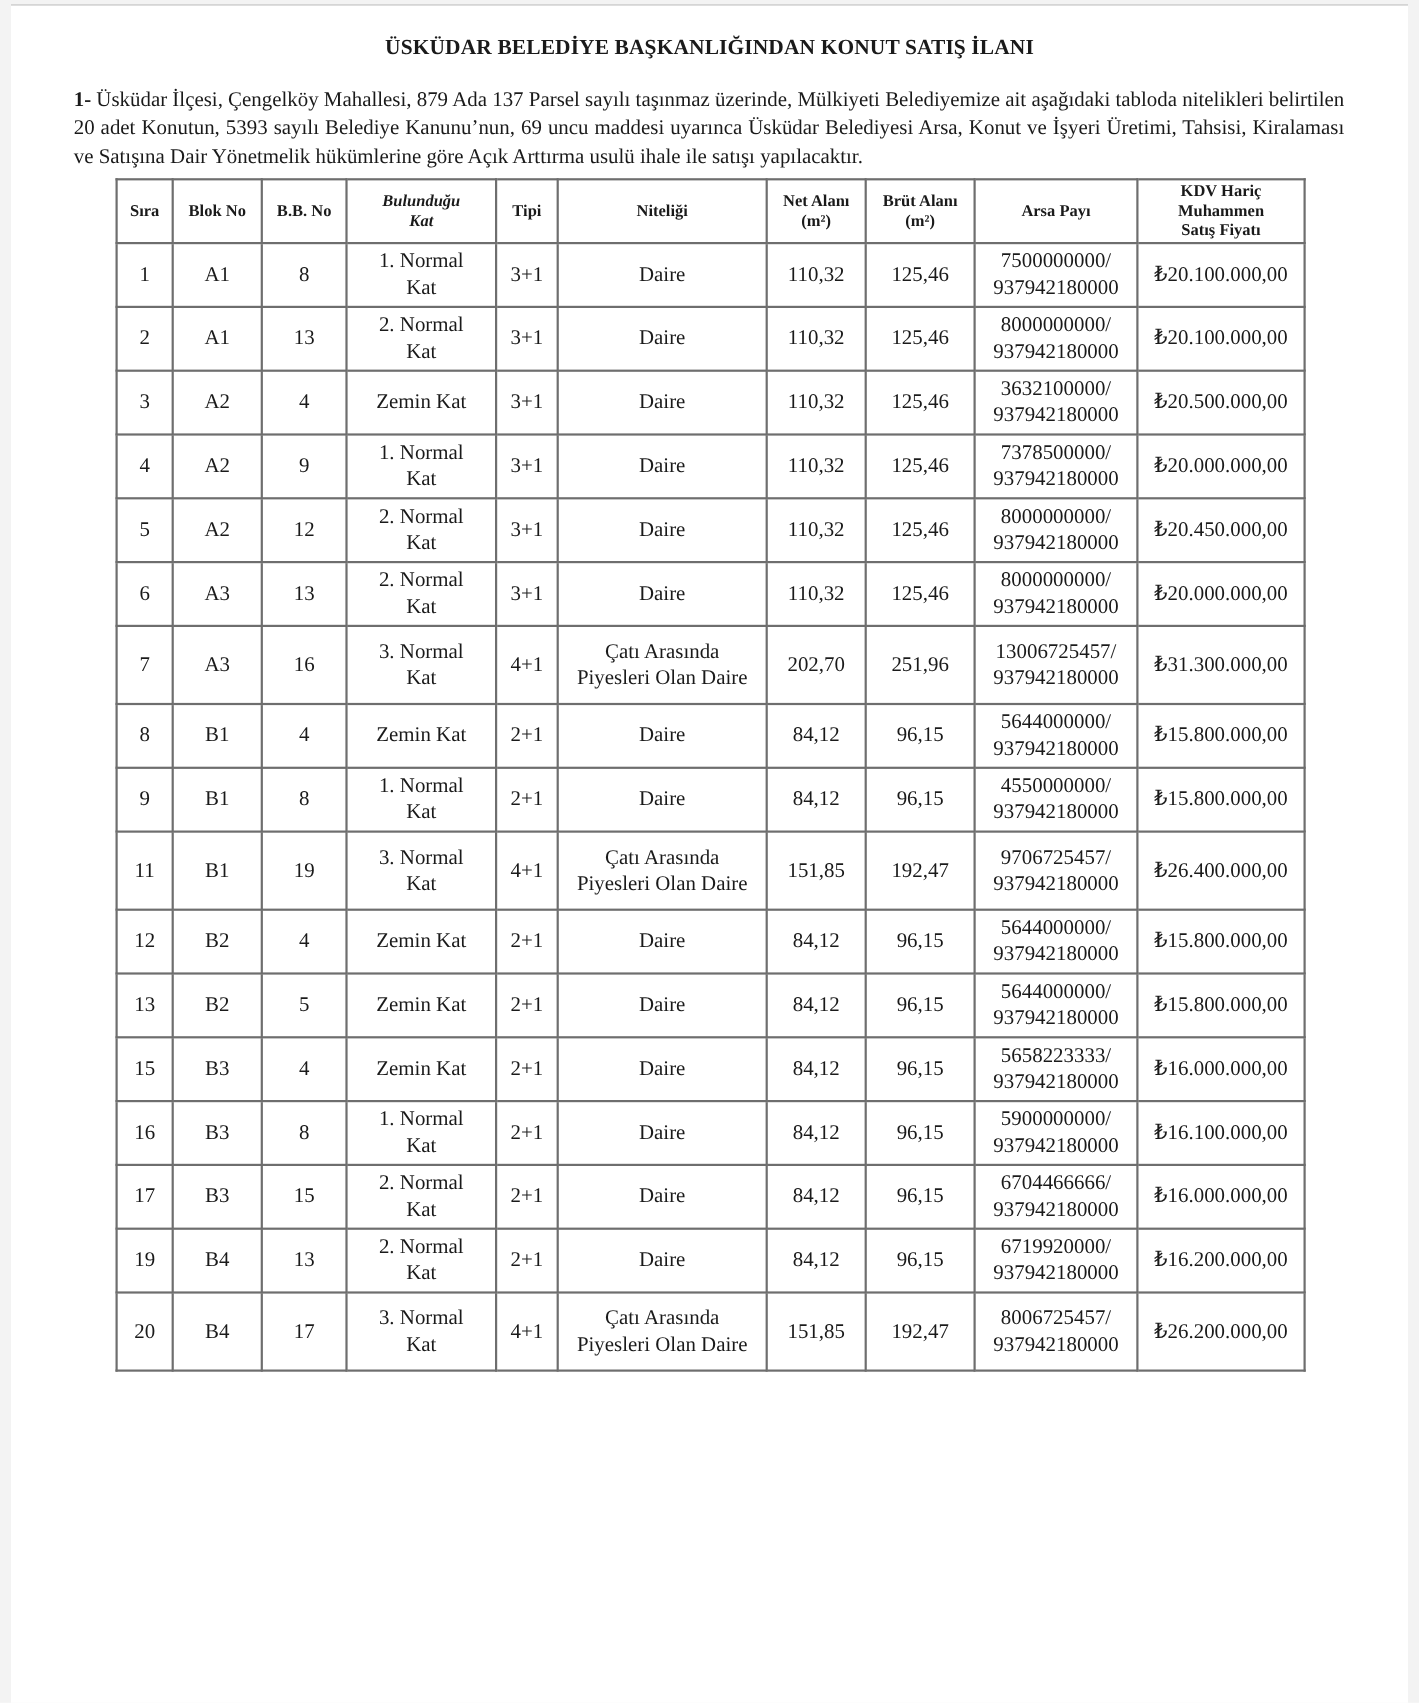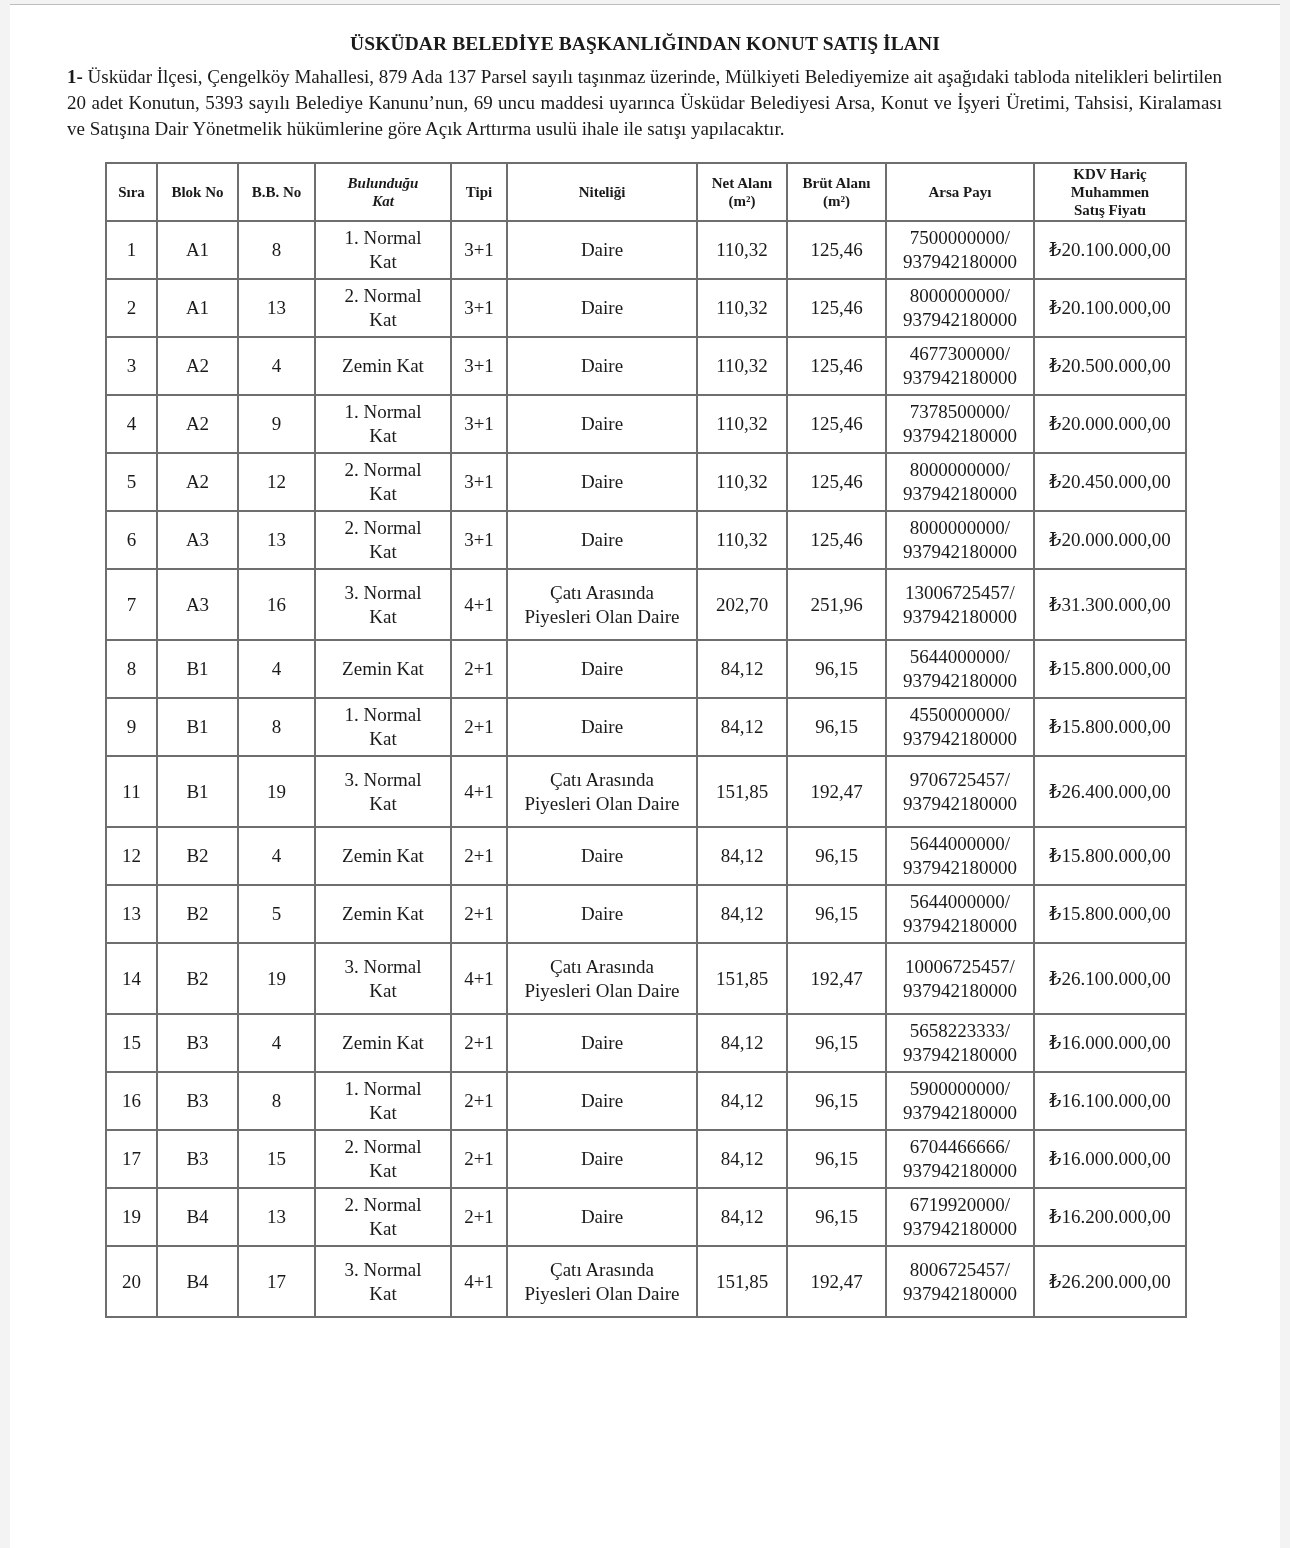--- a/index.html
+++ b/index.html
@@ -13,21 +13,21 @@
   .page {
     position: absolute; left: 10px; top: 4px; width: 1270px; height: 1544px;
     background: #ffffff;
     border-top: 1px solid #bdbdbd;
   }
   .title {
     position: absolute; left: 0; top: 33px; width: 1290px;
     text-align: center; font-weight: bold; font-size: 19.5px; letter-spacing: 0.1px;
   }
   .intro {
-    position: absolute; left: 67px; top: 64px; width: 1155px;
+    position: absolute; left: 67px; top: 78px; width: 1155px;
     font-size: 19px; line-height: 26px; text-align: justify; text-align-last: left;
   }
   .intro b { font-weight: bold; }
   table.listing {
     position: absolute; left: 105px; top: 162px;
     border-collapse: collapse; table-layout: fixed;
     width: 1080px;
   }
   table.listing th, table.listing td {
     border: 2px solid #6e6e6e;
@@ -115,21 +115,21 @@
       <tr class="h60">
         <td>3</td>
         <td>A2</td>
         <td>4</td>
         <td style="padding: 0px 14px;">Zemin Kat</td>
         <td>3+1</td>
         <td style="padding: 0px 14px;">Daire</td>
         <td>110,32</td>
         <td>125,46</td>
         <td>
-          <div>4677300000/</div>
+          <div>3632100000/</div>
           <div>937942180000</div>
         </td>
         <td>₺20.500.000,00</td>
       </tr>
       <tr class="h60">
         <td>4</td>
         <td>A2</td>
         <td>9</td>
         <td style="padding: 0px 14px;">1. Normal Kat</td>
         <td>3+1</td>
@@ -255,35 +255,20 @@
         <td>2+1</td>
         <td style="padding: 0px 14px;">Daire</td>
         <td>84,12</td>
         <td>96,15</td>
         <td>
           <div>5644000000/</div>
           <div>937942180000</div>
         </td>
         <td>₺15.800.000,00</td>
       </tr>
-      <tr class="h73">
-        <td>14</td>
-        <td>B2</td>
-        <td>19</td>
-        <td style="padding: 0px 14px;">3. Normal Kat</td>
-        <td>4+1</td>
-        <td style="padding: 0px 14px;">Çatı Arasında Piyesleri Olan Daire</td>
-        <td>151,85</td>
-        <td>192,47</td>
-        <td>
-          <div>10006725457/</div>
-          <div>937942180000</div>
-        </td>
-        <td>₺26.100.000,00</td>
-      </tr>
       <tr class="h60">
         <td>15</td>
         <td>B3</td>
         <td>4</td>
         <td style="padding: 0px 14px;">Zemin Kat</td>
         <td>2+1</td>
         <td style="padding: 0px 14px;">Daire</td>
         <td>84,12</td>
         <td>96,15</td>
         <td>

